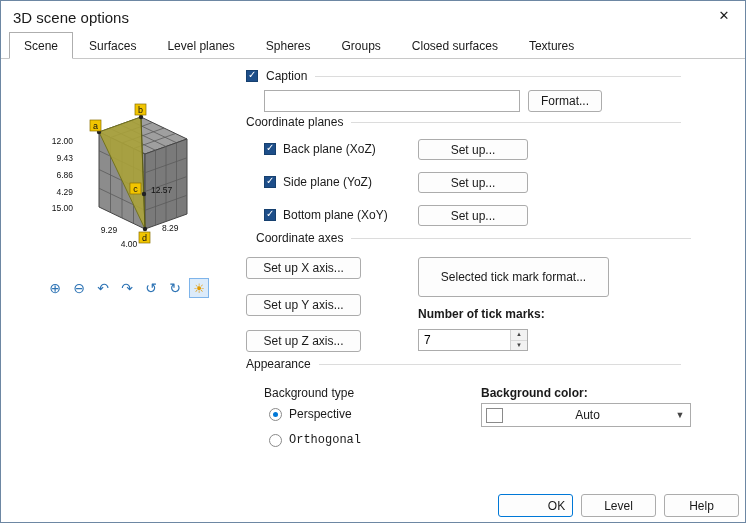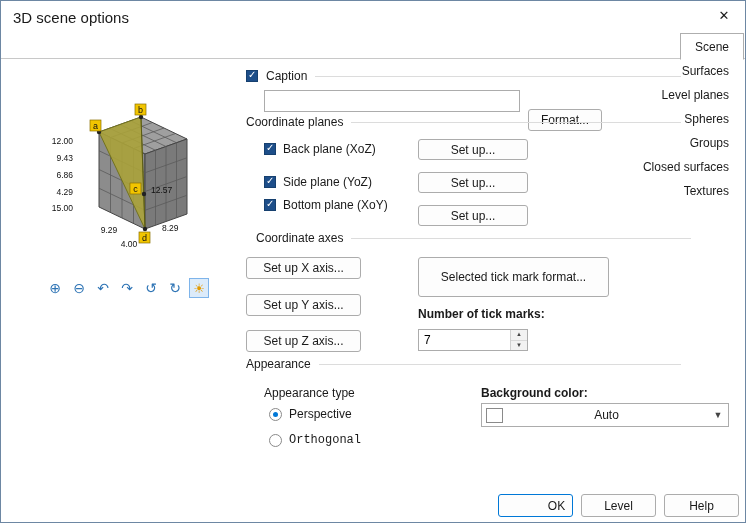--- a/index.html
+++ b/index.html
@@ -11,21 +11,21 @@
     background:#ffffff; position:relative;
     border:1px solid #6d87a3;
   }
   
   .titlebar { position:absolute; left:0; top:0; width:744px; height:30px; background:#fff; }
   .title { position:absolute; left:12px; top:8px; font-size:15px; }
   .close-btn { position:absolute; right:10px; top:5px; width:22px; height:20px;
     text-align:center; line-height:20px; font-size:13px; cursor:pointer; }
   
   .tabstrip { position:absolute; left:0; top:32px; width:744px; height:26px;
-    display:flex; align-items:flex-end; padding-left:8px; border-bottom:1px solid #c8c8c8;flex-direction:column; }
+    display:flex; align-items:flex-end; padding-left:8px; border-bottom:1px solid #c8c8c8; }
   .tab { padding:4px 14px 5px 14px; margin-right:1px; border:1px solid transparent;
     border-bottom:none; color:#1a1a1a; cursor:pointer; }
   .tab.active { background:#fff; border:1px solid #aeaeae; border-bottom:1px solid #fff;
     margin-bottom:-1px; padding-top:6px; }
   
   .rule { flex:1; height:1px; background:#dcdcdc; }
   .section-row { position:absolute; display:flex; align-items:center; gap:8px; width:435px; left:245px; }
   .btn { background:#fdfdfd; border:1px solid #acacac; border-radius:3px;
     font-family:inherit; font-size:12px; color:#1a1a1a; cursor:pointer;
     display:flex; align-items:center; justify-content:center; }
@@ -48,21 +48,21 @@
   .tool-icon.selected { background:#dcebfa; border:1px solid #7eb4ea; }
   
   .spinner { position:absolute; left:417px; top:328px; width:110px; height:22px;
     border:1px solid #acacac; display:flex; }
   .spinner input { flex:1; border:none; outline:none; font-family:inherit; font-size:12px; padding:0 5px; min-width:0; }
   .spin-btns { width:17px; display:flex; flex-direction:column; border-left:1px solid #d0d0d0; }
   .spin-btns div { flex:1; font-size:6px; line-height:9px; text-align:center; color:#444;
     background:#f2f2f2; cursor:pointer; }
   .spin-btns div:first-child { border-bottom:1px solid #d9d9d9; }
   
-  .dropdown { position:absolute; left:480px; top:402px; width:248px; height:24px;
+  .dropdown { position:absolute; left:480px; top:402px; width:210px; height:24px;
     border:1px solid #acacac; display:flex; align-items:center; padding:0 2px 0 4px; cursor:pointer; }
   .swatch { width:17px; height:15px; background:#ffffff; border:1px solid #8a8a8a; flex:none; }
   .dropdown .dd-text { flex:1; text-align:center; }
   .dd-arrow { width:16px; text-align:center; color:#444; font-size:9px; }
   
   .footer-btn { position:absolute; top:493px; width:75px; height:23px; }
   svg text { font-family:"Liberation Sans", sans-serif; }
 </style>
 </head>
 <body>
@@ -152,40 +152,40 @@
   <span class="tool-icon">↻</span>
   <span class="tool-icon light selected">☀</span>
 </div>
 
 <div class="section-row" style="top:68px;">
   <span class="checkbox"></span>
   <span>Caption</span>
   <div class="rule"></div>
 </div>
 <input class="textinput" style="position: absolute; left: 263px; top: 89px; width: 256px;" value="">
-<button class="btn" style="position:absolute; left:527px; top:89px; width:74px; height:22px;margin-top:19px;">Format...</button>
+<button class="btn" style="position:absolute; left:527px; top:89px; width:74px; height:22px;">Format...</button>
 
 <div class="section-row" style="top:114px;">
   <span>Coordinate planes</span>
   <div class="rule"></div>
 </div>
 
 <div class="label-row" style="left:263px; top:141px;">
   <span class="checkbox"></span>
   <span>Back plane (XoZ)</span>
 </div>
 <button class="btn" style="position:absolute; left:417px; top:138px; width:110px; height:21px;">Set up...</button>
 
 <div class="label-row" style="left:263px; top:174px;">
   <span class="checkbox"></span>
   <span>Side plane (YoZ)</span>
 </div>
 <button class="btn" style="position:absolute; left:417px; top:171px; width:110px; height:21px;">Set up...</button>
 
-<div class="label-row" style="left:263px; top:197px;">
+<div class="label-row" style="left:263px; top:207px;">
   <span class="checkbox"></span>
   <span>Bottom plane (XoY)</span>
 </div>
 <button class="btn" style="position:absolute; left:417px; top:204px; width:110px; height:21px;">Set up...</button>
 
 <div class="section-row" style="top:230px;margin-left:10px;">
   <span>Coordinate axes</span>
   <div class="rule"></div>
 </div>
 
@@ -201,21 +201,21 @@
     <div>▲</div>
     <div>▼</div>
   </div>
 </div>
 
 <div class="section-row" style="top:356px;">
   <span>Appearance</span>
   <div class="rule"></div>
 </div>
 
-<span style="position:absolute; left:263px; top:385px;">Appearance type</span>
+<span style="position:absolute; left:263px; top:385px;">Background type</span>
 
 <div class="label-row" style="left:268px; top:406px;">
   <span class="radio selected"></span>
   <span>Perspective</span>
 </div>
 <div class="label-row" style="left:268px; top:432px;font-family:Liberation Mono, monospace;">
   <span class="radio"></span>
   <span>Orthogonal</span>
 </div>
 

